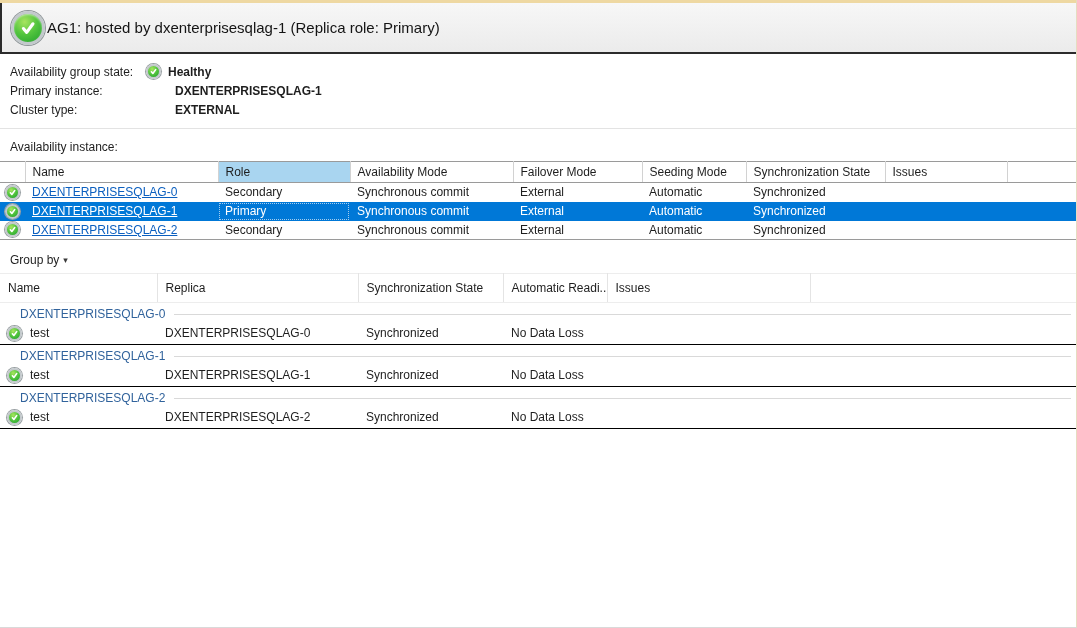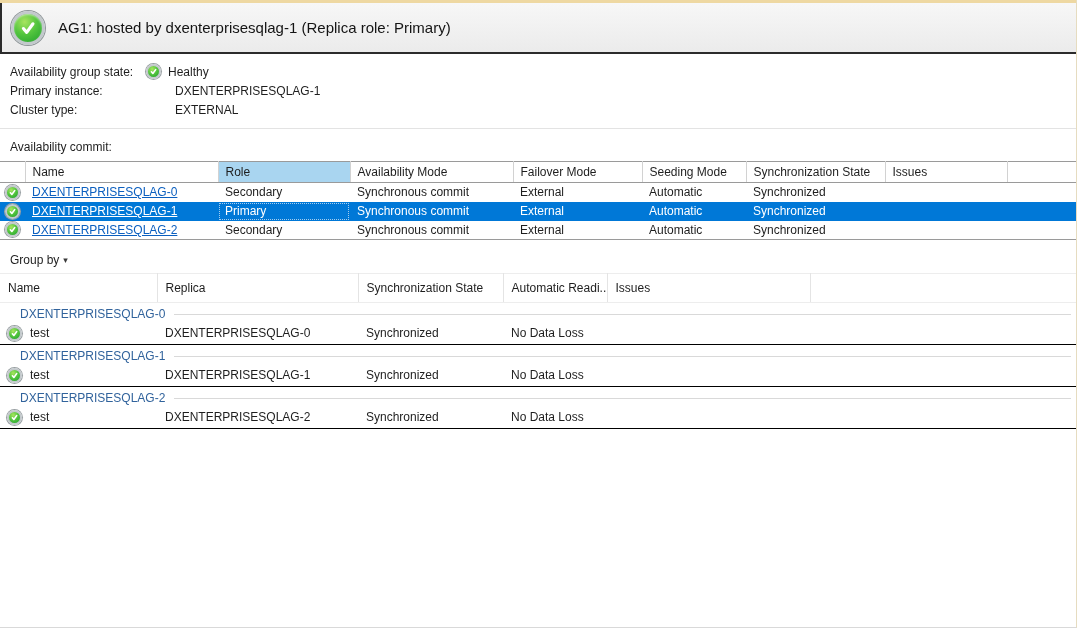--- a/index.html
+++ b/index.html
@@ -12,21 +12,21 @@
     border-right:1px solid #e6dcc0;
     border-bottom:1px solid #d9d9d9;
   }
   
   .topstrip { height:3px; background:#eed8a2; }
   .titlebar {
     height:51px; display:flex; align-items:center;
     background:linear-gradient(#f7f7f7,#ebebeb);
     border-bottom:2px solid #2b2b2b;
     border-left:2px solid #2b2b2b;
-    padding-left:9px; gap:13px;
+    padding-left:9px; gap:2px;
   }
   .title { font-size:15px; color:#141414; }
   
   .check {
     display:inline-flex; align-items:center; justify-content:center;
     border-radius:50%;
     background:radial-gradient(circle at 38% 28%, #a8e55f 0%, #55c63f 45%, #1fa02c 100%);
     border:3px solid #c3c9cc;
     box-shadow:0 0 0 1px #8d9497, inset 0 1px 2px rgba(255,255,255,.55);
     flex:none;
@@ -34,21 +34,21 @@
   .check svg { display:block; }
   .check.lg { width:34px; height:34px; }
   .check.sm { width:15px; height:15px; border-width:2px; box-shadow:0 0 0 1px #99a0a3; }
   
   .summary { padding:8px 0 2px 10px; }
   .srow { display:flex; align-items:center; height:19px; }
   .slabel { flex:none; }
   .srow.w-icon .slabel { width:136px; }
   .srow.no-icon .slabel { width:165px; }
   .srow .check.sm { margin-right:7px; }
-  .sval { white-space:pre; }
+  .sval { white-space:pre;font-weight:bold; }
   .hdivider { border-top:1px solid #e3e3e3; margin-top:7px; }
   .section-label { margin:11px 0 7px 10px; }
   
   table { border-collapse:collapse; table-layout:fixed; width:1077px; }
   .replica-table th {
     font-weight:400; text-align:left; padding:2px 7px; height:21px;
     border-top:1px solid #9a9a9a; border-bottom:1px solid #9a9a9a;
     border-right:1px solid #d2d2d2; overflow:hidden; white-space:nowrap;
   }
   .replica-table th.filler { border-right:none; }
@@ -112,21 +112,21 @@
       <span class="sval">DXENTERPRISESQLAG-1</span>
     </div>
     <div class="srow no-icon">
       <span class="slabel">Cluster type:</span>
       <span class="sval">EXTERNAL</span>
     </div>
   </section>
 
   <div class="hdivider"></div>
 
-  <div class="section-label">Availability commit:</div>
+  <div class="section-label">Availability instance:</div>
 
   <table class="replica-table">
     <colgroup>
       <col style="width:25px">
         <col style="width:193px">
         <col style="width:132px">
       <col style="width:163px">
         <col style="width:129px">
         <col style="width:104px">
       <col style="width:139px">

